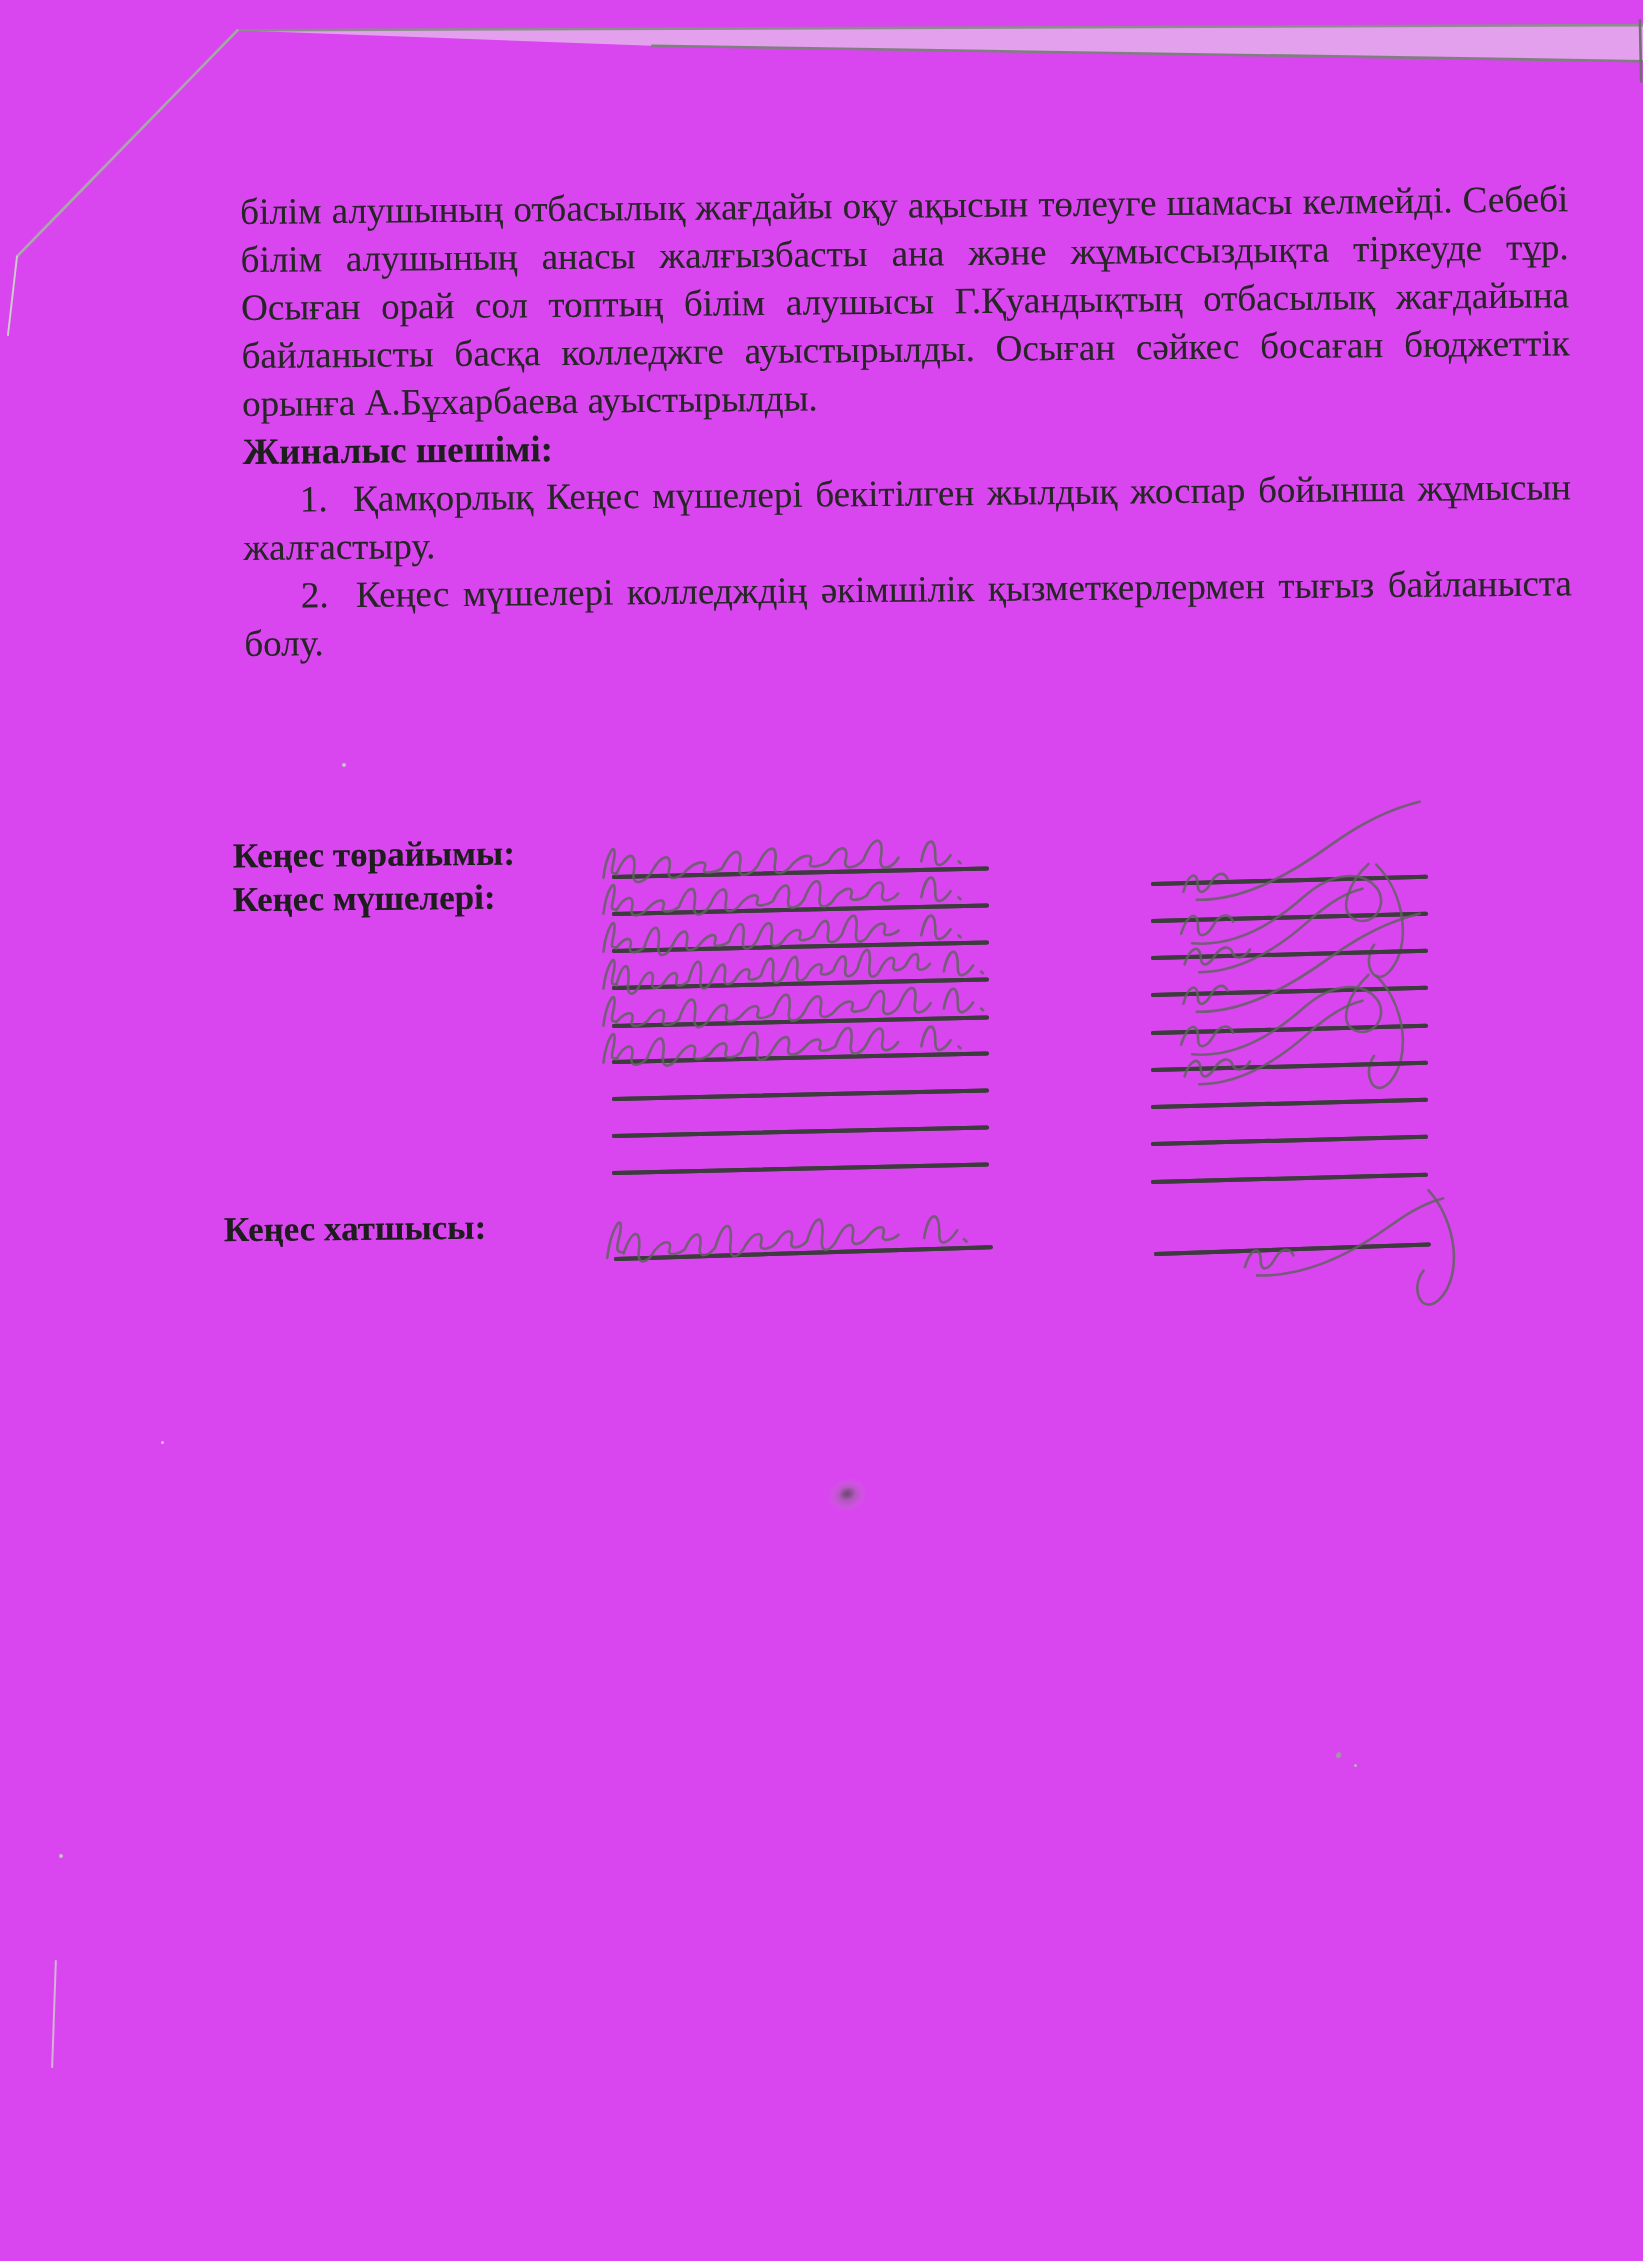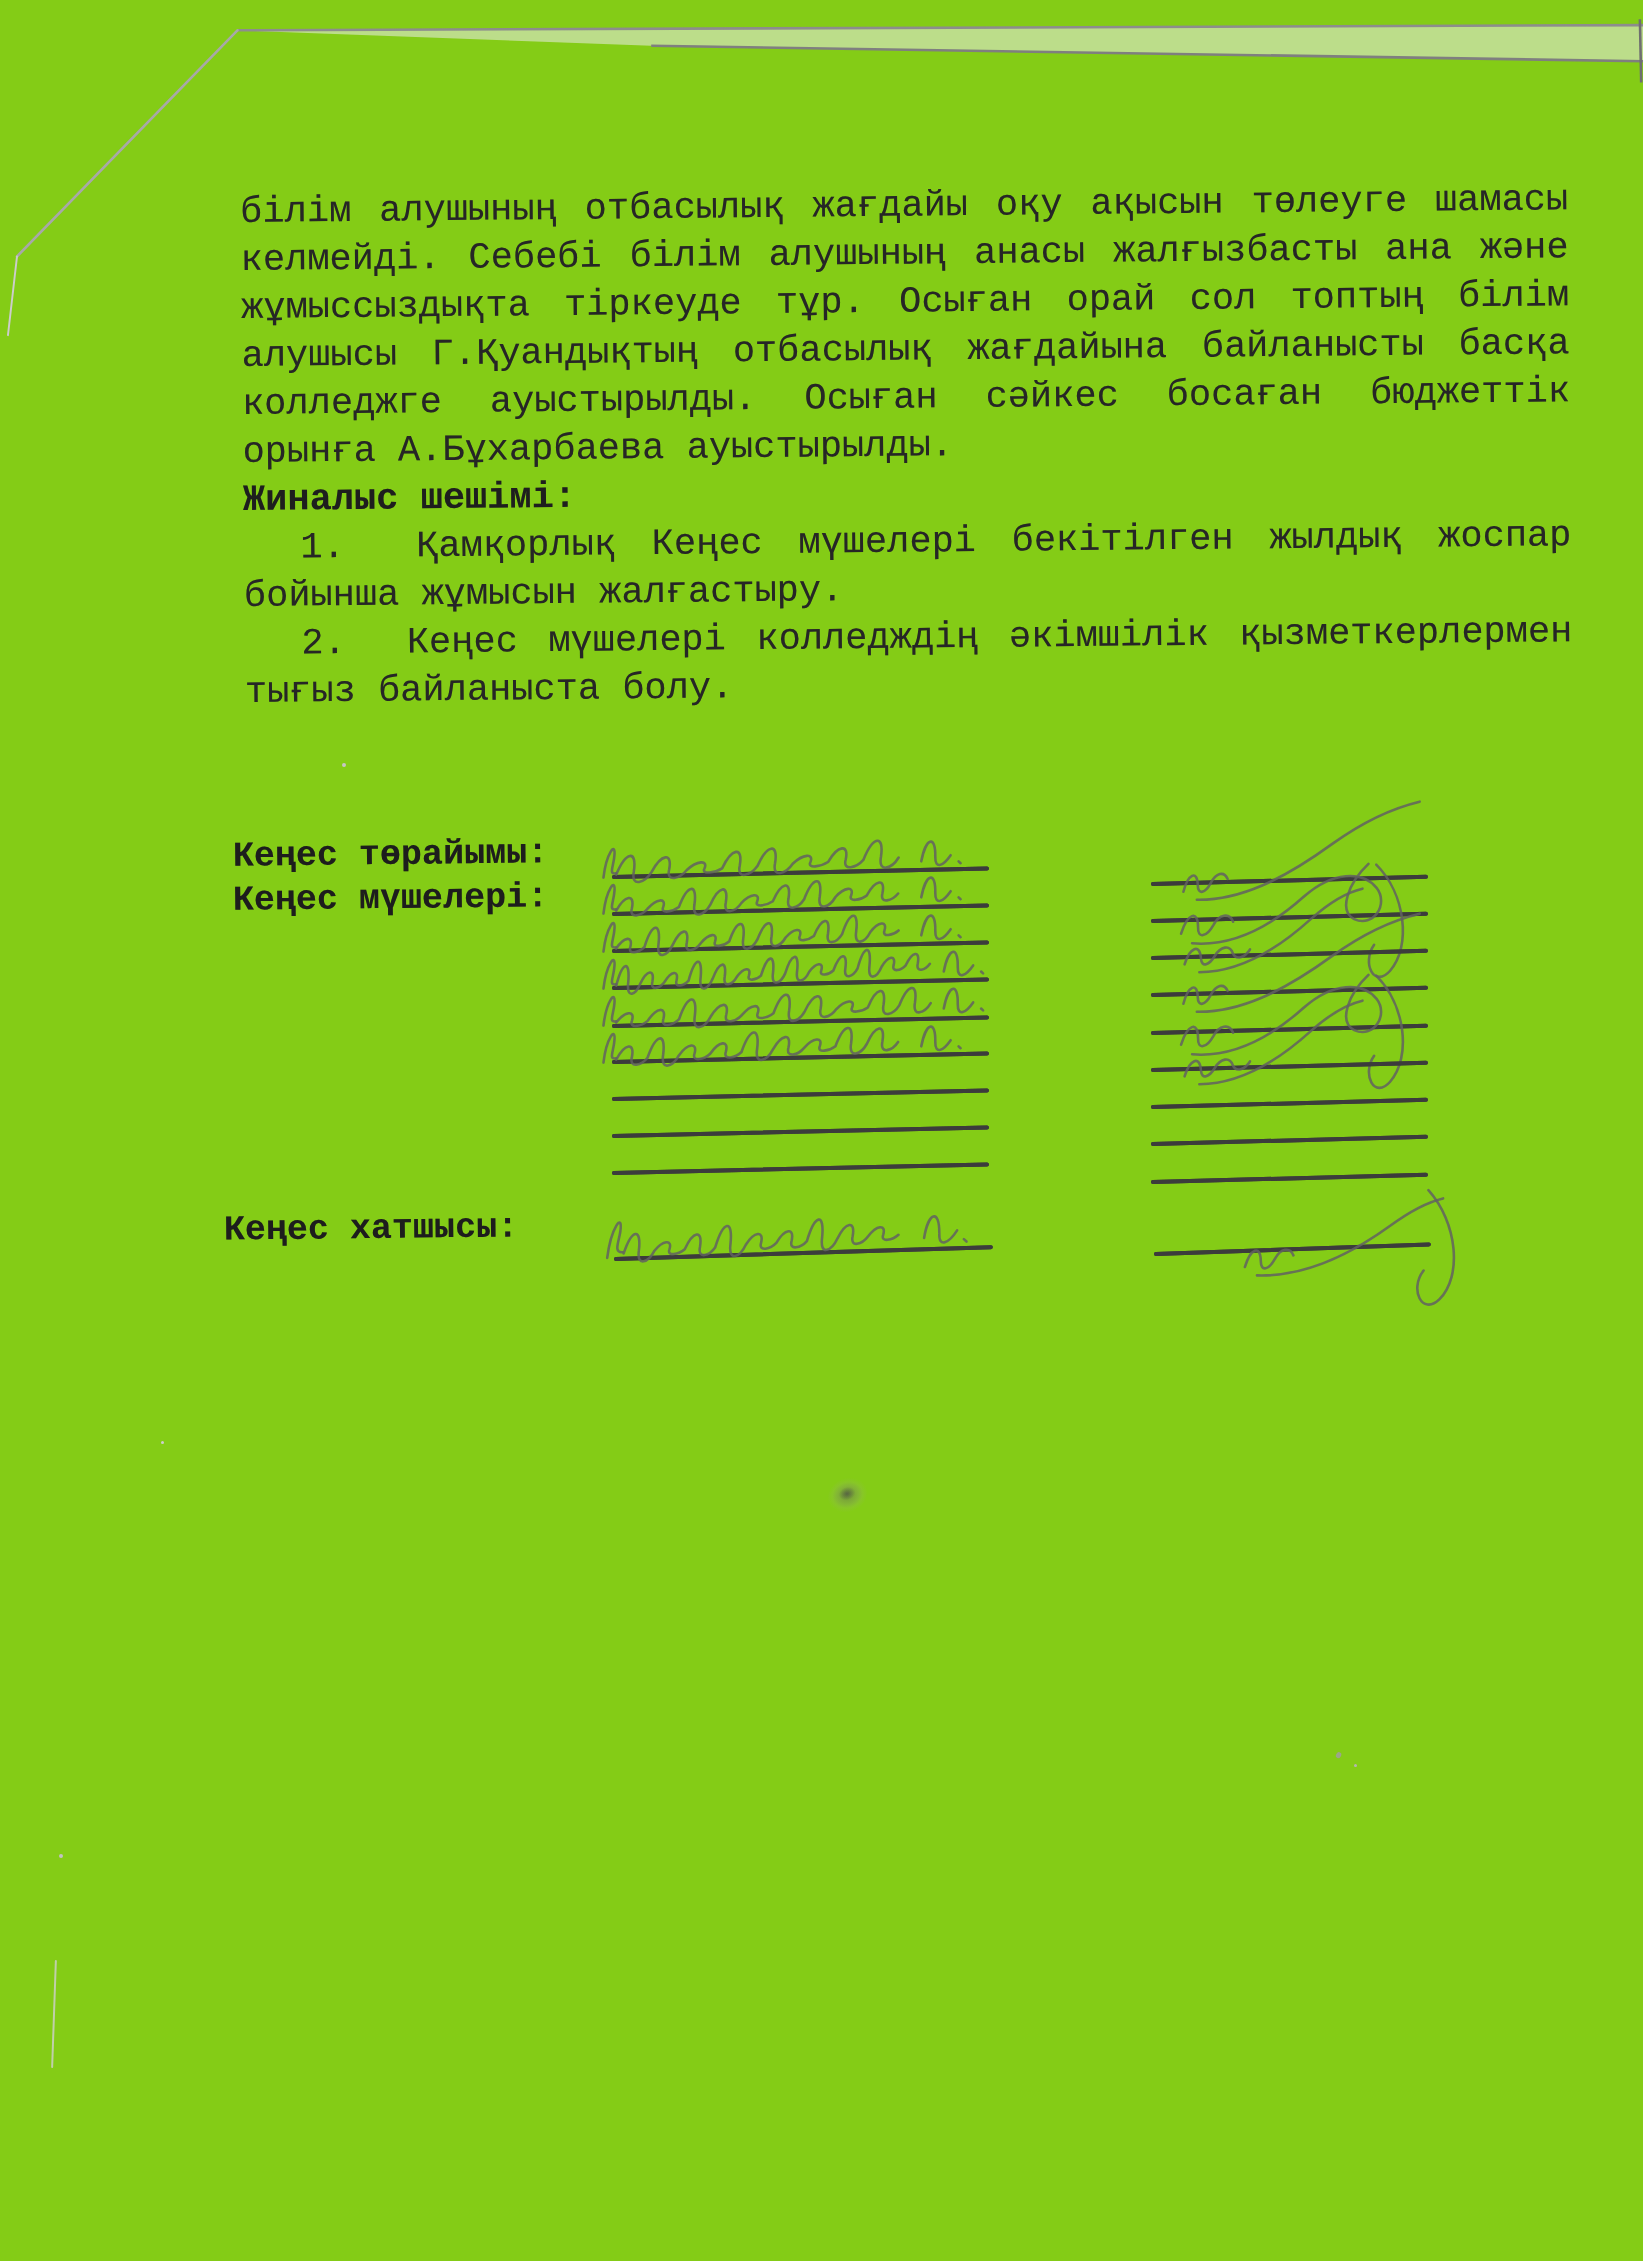--- a/index.html
+++ b/index.html
@@ -1,18 +1,18 @@
 <!DOCTYPE html>
 <html lang="kk" style="font-size:10.3px"><head>
 <meta charset="utf-8">
 <style>
   html,body{margin:0;padding:0;background:#ffffff;}
   body{width:1644px;height:2261px;position:relative;overflow:hidden;
        font-family:"Liberation Serif","DejaVu Serif",serif;}
-  .page{position:absolute;inset:0;background:#84cc16;font-family:Liberation Mono, monospace;}
+  .page{position:absolute;inset:0;background:#d946ef;}
   .artifacts{position:absolute;left:0;top:0;z-index:1;}
   .textblock{position:absolute;left:240px;top:188px;width:1328px;z-index:2;
              transform:rotate(-0.55deg);transform-origin:0 0;
              color:#262626;font-size:37px;line-height:48px;text-align:justify;
              text-shadow:0 0 0.6px rgba(40,40,40,0.35);}
   .textblock p{margin:0;}
   .decision-heading{font-size:37px;font-weight:bold;margin:30px 0 0 7.7px;
                     line-height:48px;color:#1e1e1e;}
   .decision-item{text-indent:57px;}
   .label{position:absolute;z-index:3;font-weight:bold;font-size:35px;

